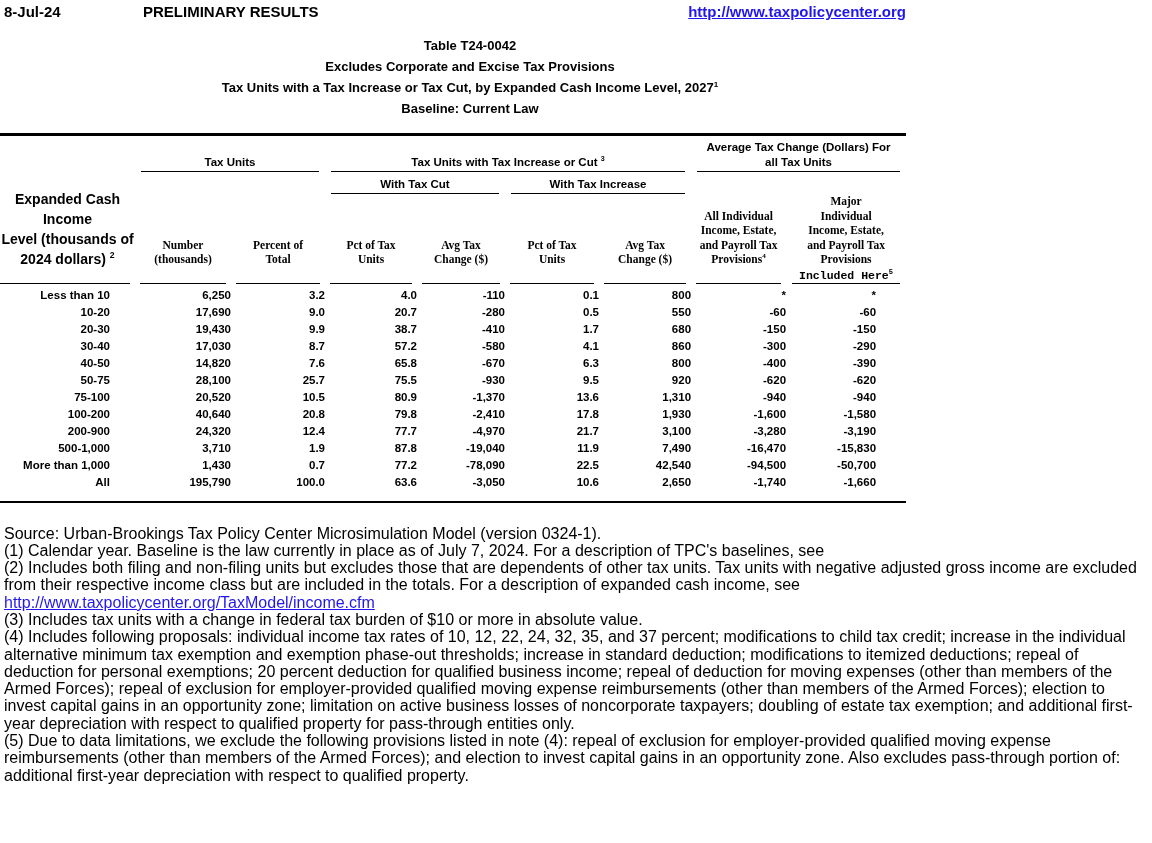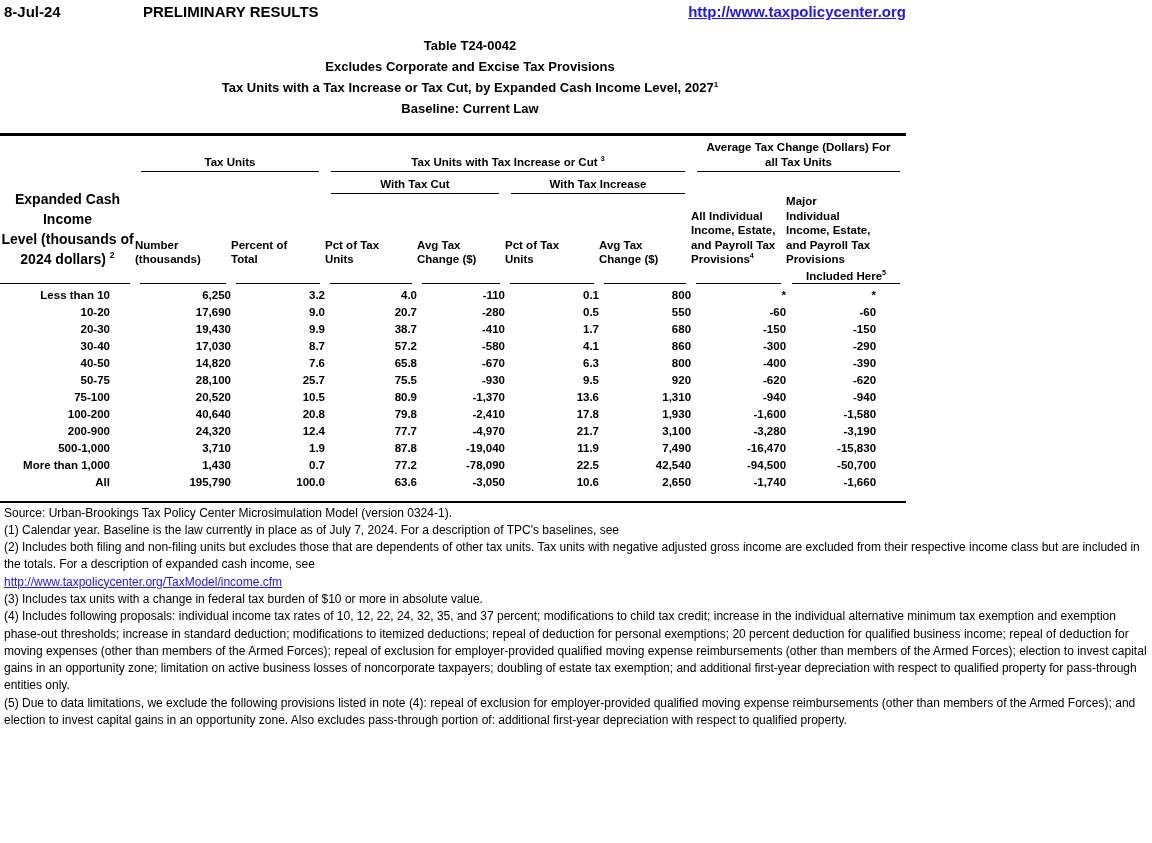--- a/index.html
+++ b/index.html
@@ -43,35 +43,35 @@
   .grpline {
     text-align: center; border-bottom: 1.5px solid #000;
     padding-bottom: 2px; margin: 0 6px; line-height: 14.5px;
   }
   .grpline.avg { white-space: pre-line; }
   .c-stub { vertical-align: middle; text-align: center; }
   .stub-text { white-space: pre-line; line-height: 20px; font-size: 14px; }
   .r-cols { height: 74px; }
   .r-cols td { vertical-align: middle; }
   .colhead div {
-    white-space: pre-line;
-    line-height: 14.5px; padding-bottom: 2px;
+    text-align: center; white-space: pre-line;
+    line-height: 14.5px; padding-bottom: 2px; font-family: Liberation Serif, serif;
   }
   .r-rule { height: 15px; }
-  .rule { border-bottom: 1.5px solid #000; margin: 0 5px; height: 100%; }
+  .rule { border-bottom: 1.5px solid #000; margin: 0 5px; height: 100%; font-family: Liberation Mono, monospace; }
   .rule.full { margin-left: 0; }
   .rule.labeled { text-align: center; margin: 0 6px; padding-bottom: 1px; height: auto; }
   tbody td { height: 17px; text-align: right; padding-right: 24px; vertical-align: middle; }
   tbody td.rowlabel { padding-right: 25px; font-weight: bold; }
   tbody td:last-child { padding-right: 30px; }
   tbody tr:first-child td { }
   
   .notes {
-    width: 1147px; margin-top: 2px; padding-left: 4px;
-    font-size: 12px; line-height: 17.3px; font-weight: normal;
+    width: 1147px; margin-top: 22px; padding-left: 4px;
+    font-size: 16px; line-height: 17.3px; font-weight: normal;
   }
   .notes p { margin: 0; }
   .notes a { text-decoration: underline; cursor: pointer; }
 </style>
 </head>
 <body>
 
 <header class="topbar">
   <span class="date">8-Jul-24</span>
   <span>PRELIMINARY RESULTS</span>

